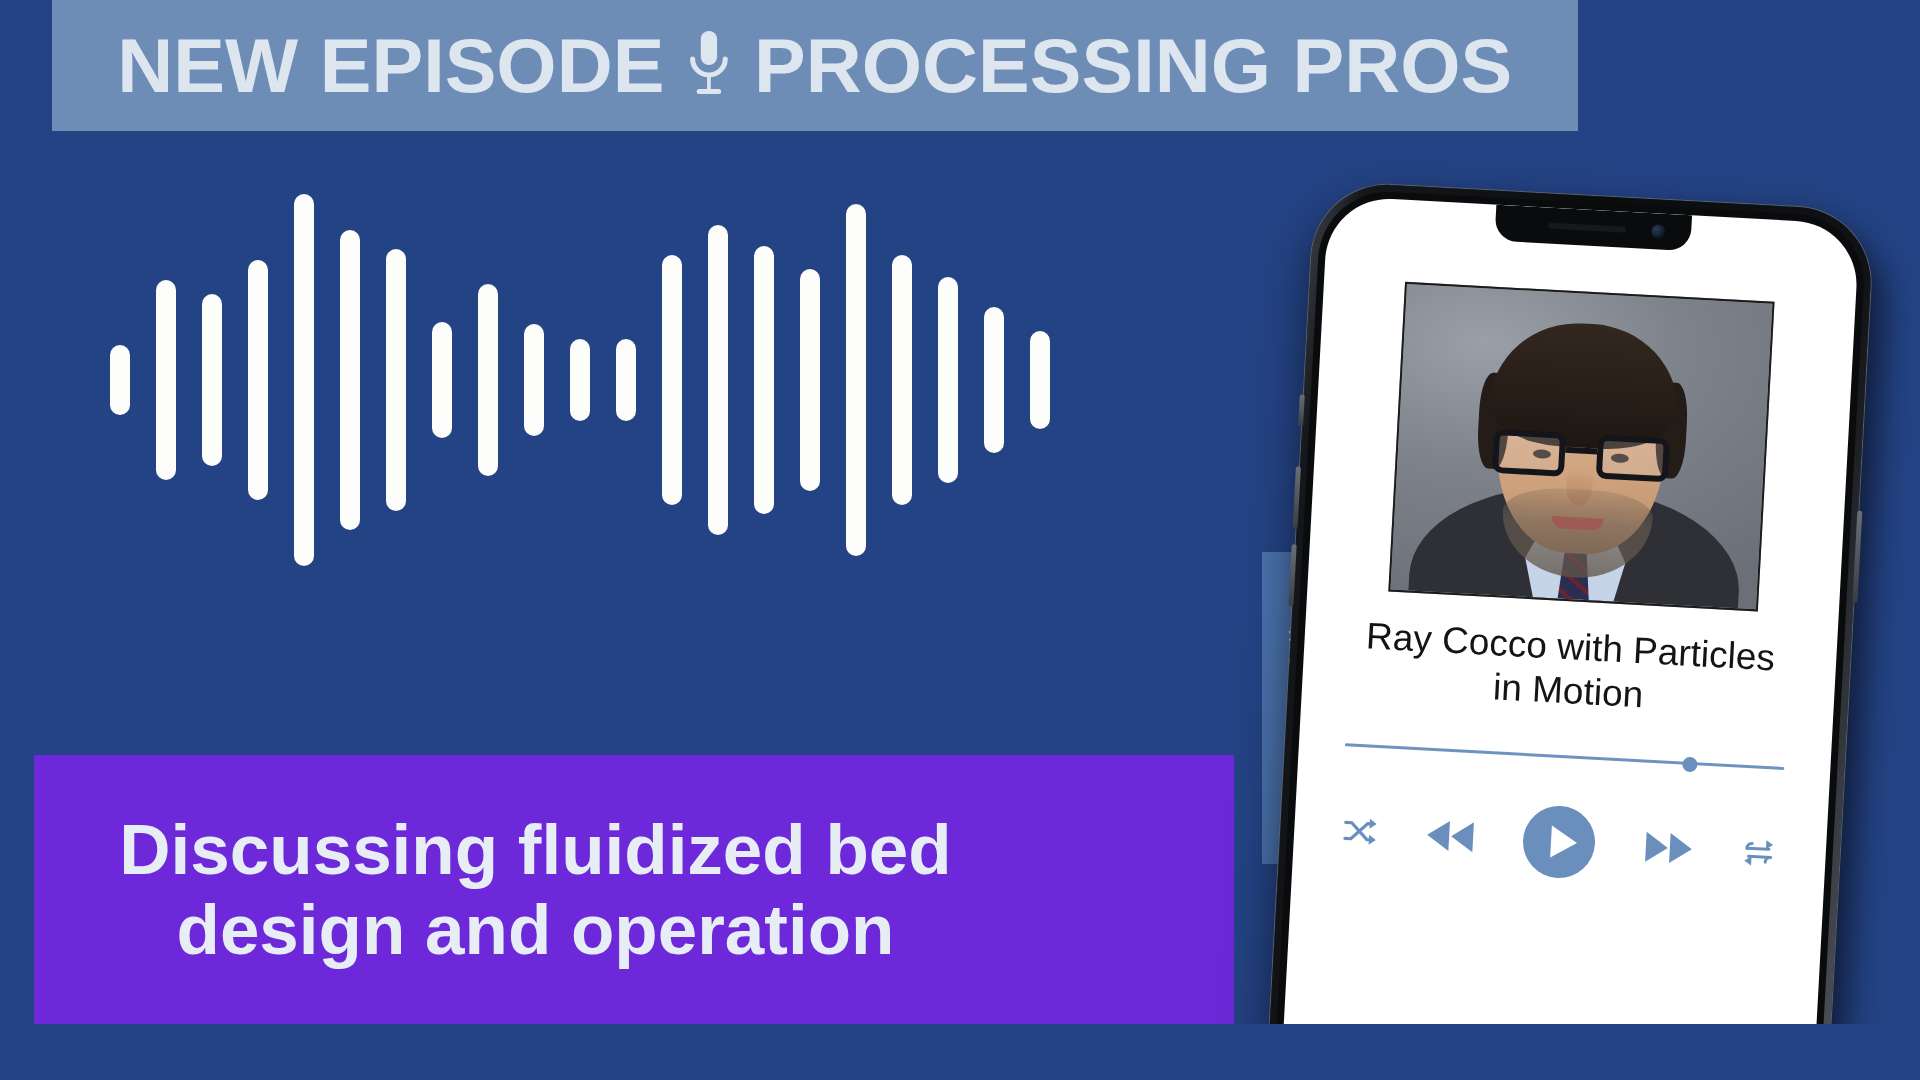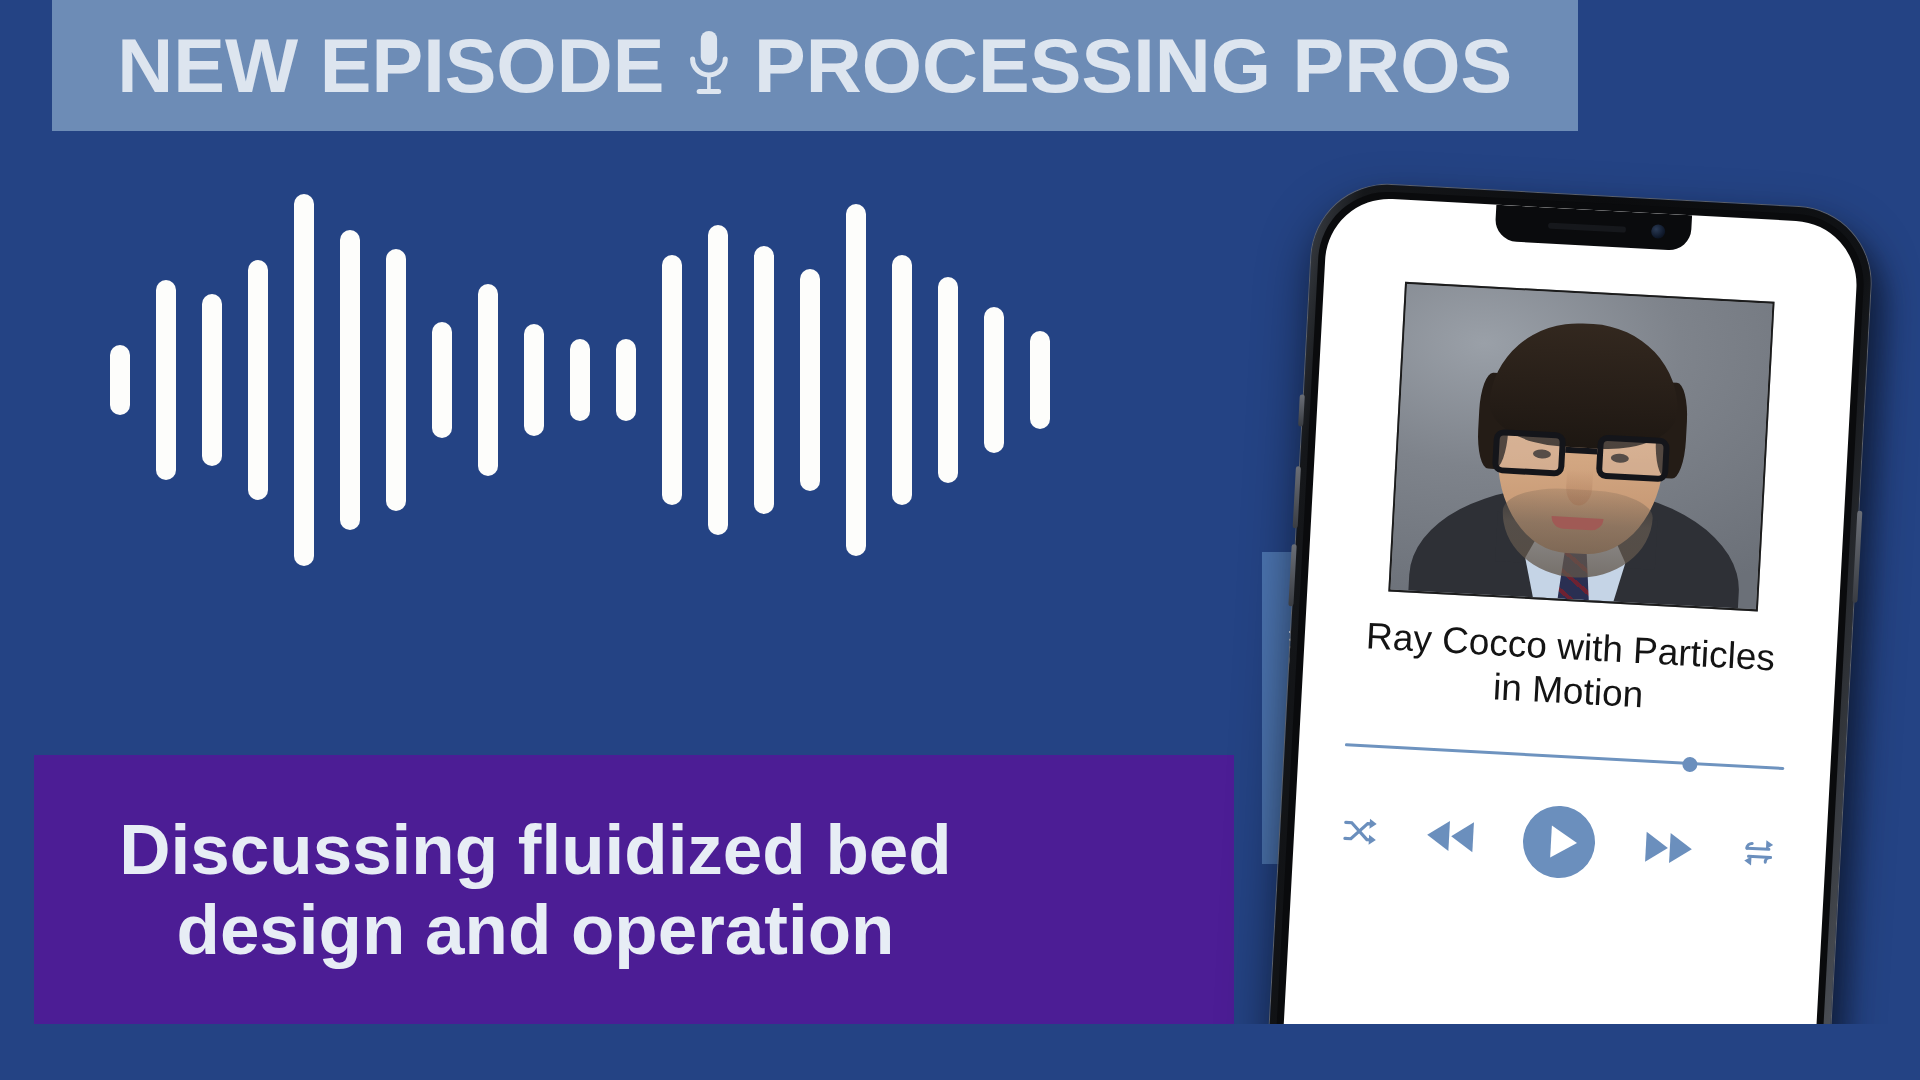--- a/index.html
+++ b/index.html
@@ -33,21 +33,21 @@
   }
   .wave-bar{
     position:absolute;
     background:#fdfdfb;
     border-radius:999px;
   }
 
   
   #title-banner{
     position:absolute; left:34px; top:755px; width:1200px; height:270px;
-    background:#4c1d95;
+    background:#6d28d9;
   }
   #title-text{
     position:absolute; left:0; top:0; width:1003px; height:270px;
     display:flex; align-items:center; justify-content:center;
     text-align:center;
     font-family:"Liberation Sans Narrow","Liberation Sans",sans-serif;
     font-weight:bold;
     font-size:71px; line-height:1.13;
     color:#e7edf5;
     padding:0 26px;

